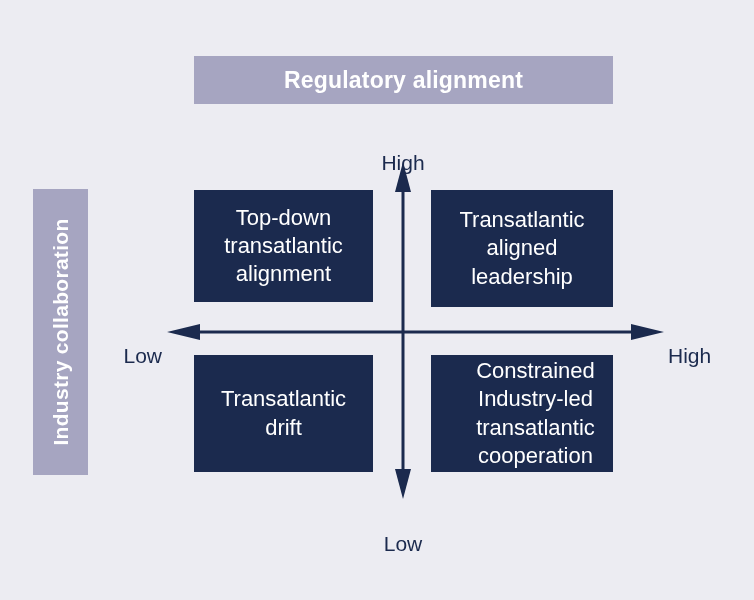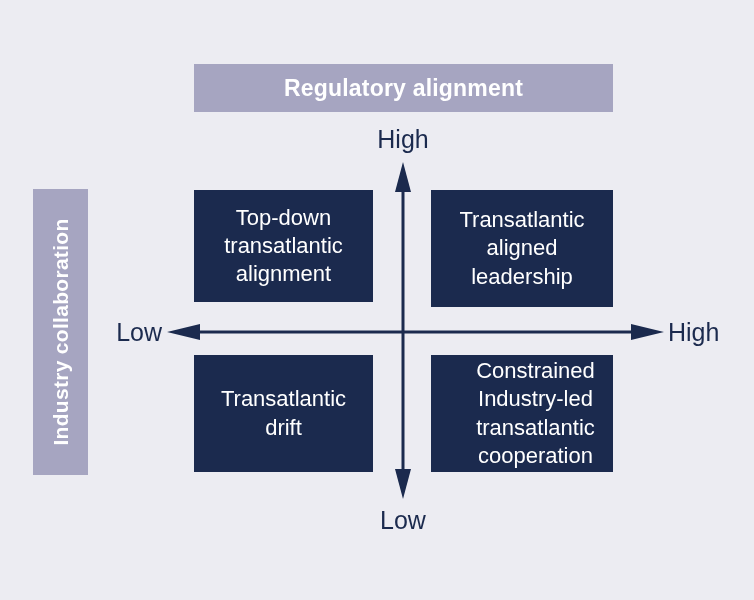--- a/index.html
+++ b/index.html
@@ -16,21 +16,21 @@
   .canvas {
     position: relative;
     width: 754px;
     height: 600px;
     background: var(--background);
     overflow: hidden;
   }
   
   .header-band {
     position: absolute;
-    left: 194px; top: 64px;
+    left: 194px; top: 56px;
     width: 419px; height: 48px;
     background: var(--band);
     display: flex; align-items: center; justify-content: center;
   }
   .header-band span {
     color: var(--white);
     font-size: 23px;
     font-weight: bold;
     letter-spacing: 0.2px;
   }
@@ -73,22 +73,23 @@
     left: 0; top: 0;
     width: 754px; height: 600px;
     pointer-events: none;
   }
   .axes line { stroke: var(--navy); stroke-width: 3; }
   .axes polygon { fill: var(--navy); }
   
   .axis-label {
     position: absolute;
     color: var(--navy);
-    font-size: 25px;
+    font-size: 21px;
     line-height: 32px;
+    margin-top: 24px;
   }
   .axis-label.v-high { left: 343px; top: 123px; width: 120px; text-align: center; }
   .axis-label.v-low  { left: 343px; top: 504px; width: 120px; text-align: center; }
   .axis-label.h-low  { left: 82px;  top: 316px; width: 80px;  text-align: right; }
   .axis-label.h-high { left: 668px; top: 316px; width: 80px;  text-align: left; }
 </style>
 </head>
 <body>
 
 <div class="canvas">

